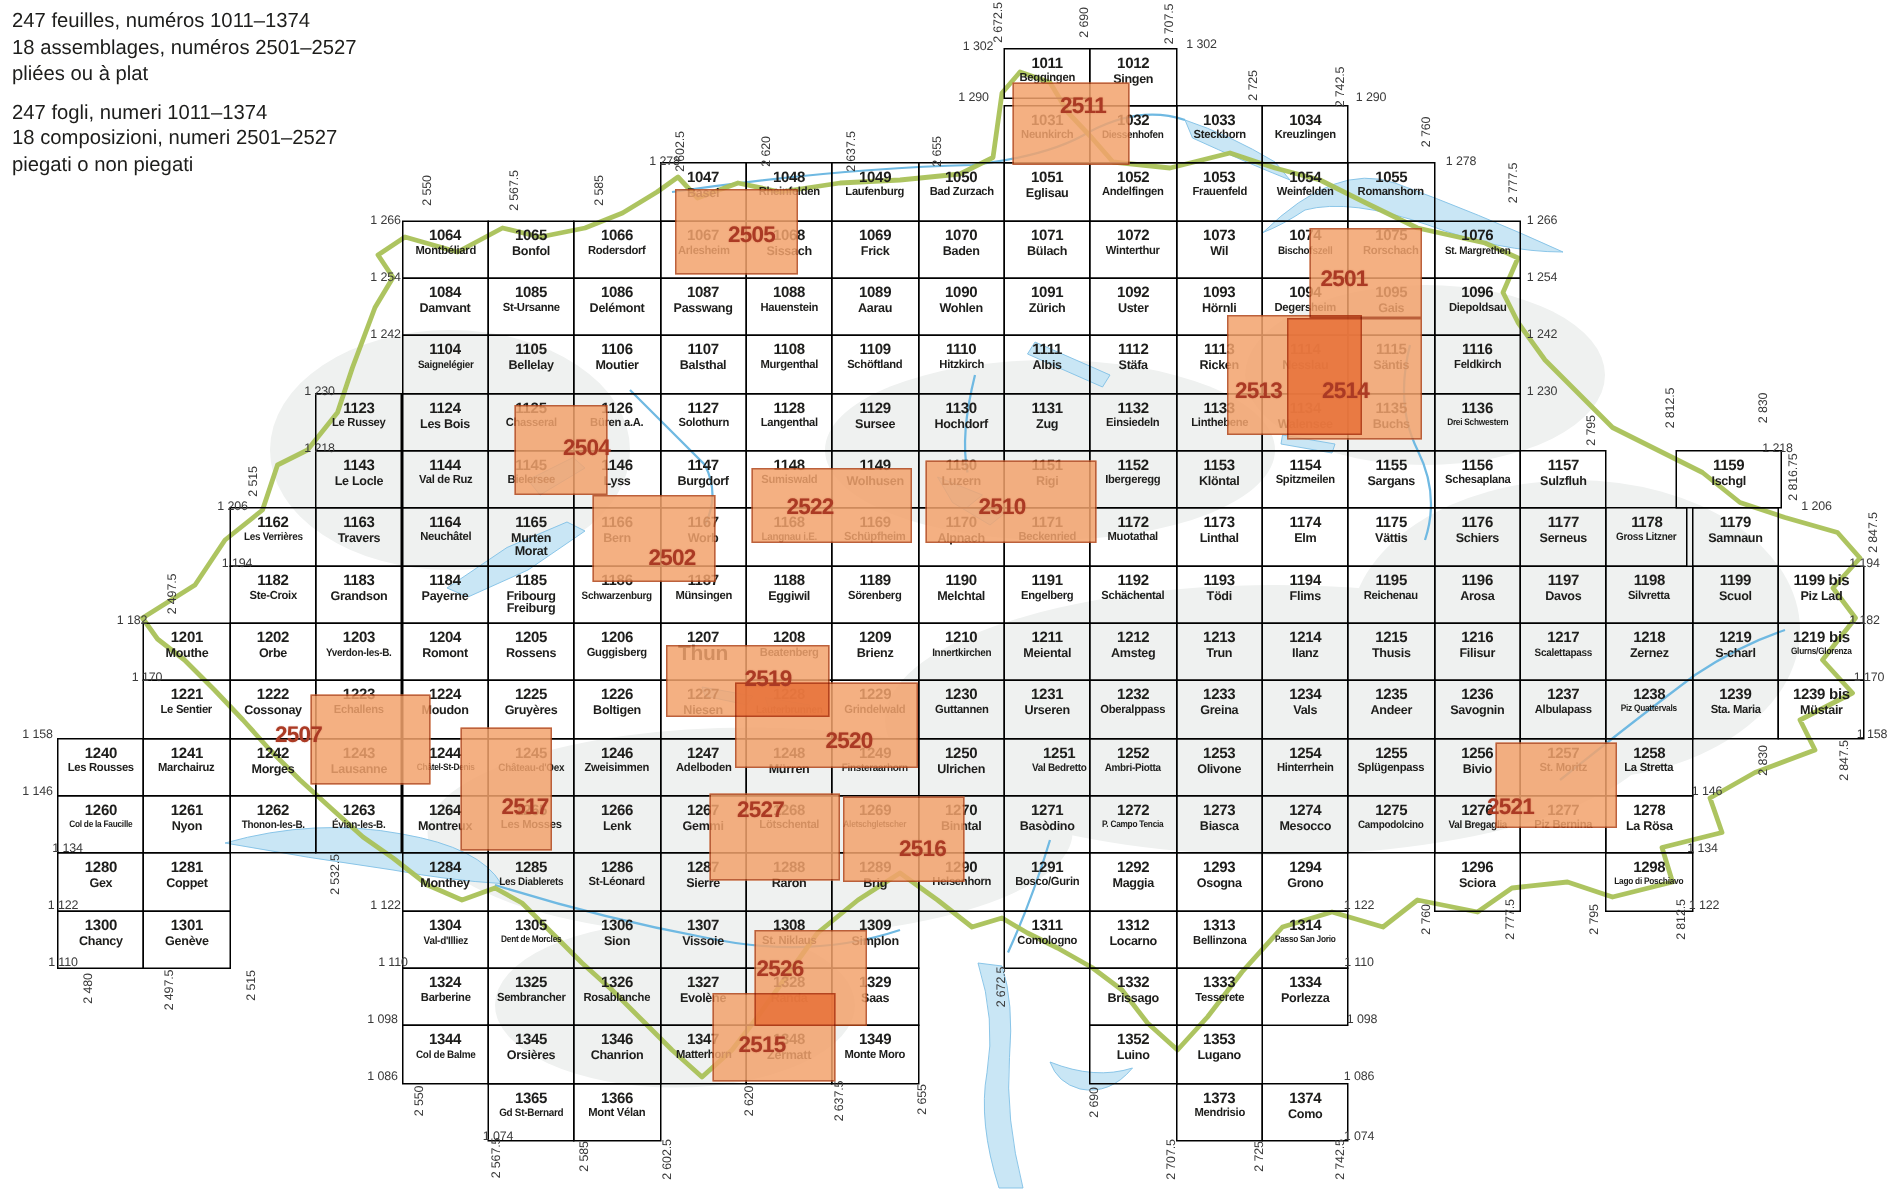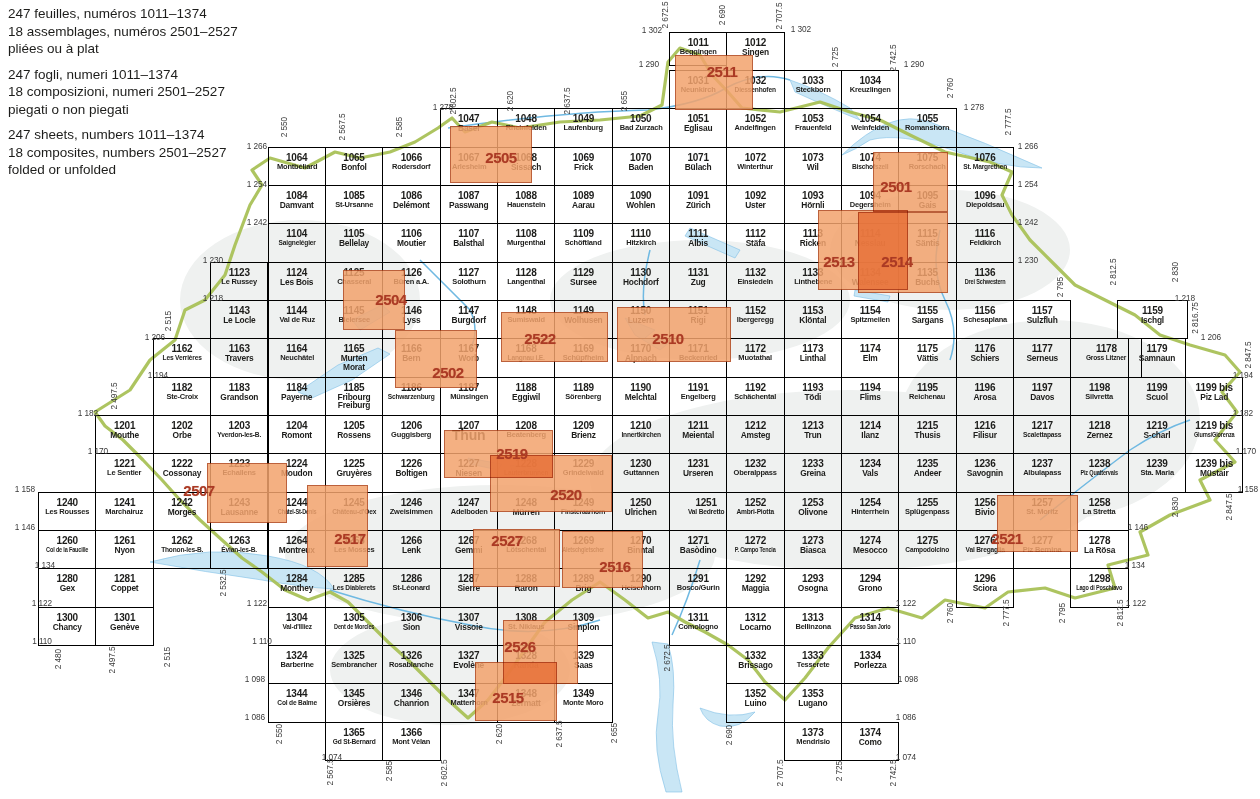--- a/index.html
+++ b/index.html
@@ -466,21 +466,21 @@
         <div class="nm" style="font-size: 8.4px; transform: scaleX(1);">Vättis</div>
       </div>
       <div class="cell" style="left: 955.7px; top: 338.34px; width: 58.35px; height: 39.33px;">
         <div class="num">1176</div>
         <div class="nm" style="font-size: 8.4px; transform: scaleX(1);">Schiers</div>
       </div>
       <div class="cell" style="left: 1013.05px; top: 338.34px; width: 58.35px; height: 39.33px;">
         <div class="num">1177</div>
         <div class="nm" style="font-size: 8.4px; transform: scaleX(1);">Serneus</div>
       </div>
-      <div class="cell" style="left: 1070.4px; top: 338.34px; width: 72px; height: 39.33px;">
+      <div class="cell" style="left: 1070.4px; top: 338.34px; width: 55px; height: 39.33px;">
         <div class="num">1178</div>
         <div class="nm" style="font-size: 7.2px; transform: scaleX(0.92);">Gross Litzner</div>
       </div>
       <div class="cell" style="left: 1127.75px; top: 338.34px; width: 58.35px; height: 39.33px;">
         <div class="num">1179</div>
         <div class="nm" style="font-size: 8.4px; transform: scaleX(1);">Samnaun</div>
       </div>
       <div class="cell" style="left: 152.8px; top: 376.67px; width: 58.35px; height: 39.33px;">
         <div class="num">1182</div>
         <div class="nm" style="font-size: 7.8px; transform: scaleX(0.96);">Ste-Croix</div>
@@ -1195,19 +1195,14 @@
     <p>
       <span>247 feuilles, numéros 1011–1374</span>
       <span>18 assemblages, numéros 2501–2527</span>
       <span>pliées ou à plat</span>
     </p>
     <p>
       <span>247 fogli, numeri 1011–1374</span>
       <span>18 composizioni, numeri 2501–2527</span>
       <span>piegati o non piegati</span>
     </p>
-    <p>
-      <span>247 sheets, numbers 1011–1374</span>
-      <span>18 composites, numbers 2501–2527</span>
-      <span>folded or unfolded</span>
-    </p>
   </div>
 </div>
 
 </body></html>

